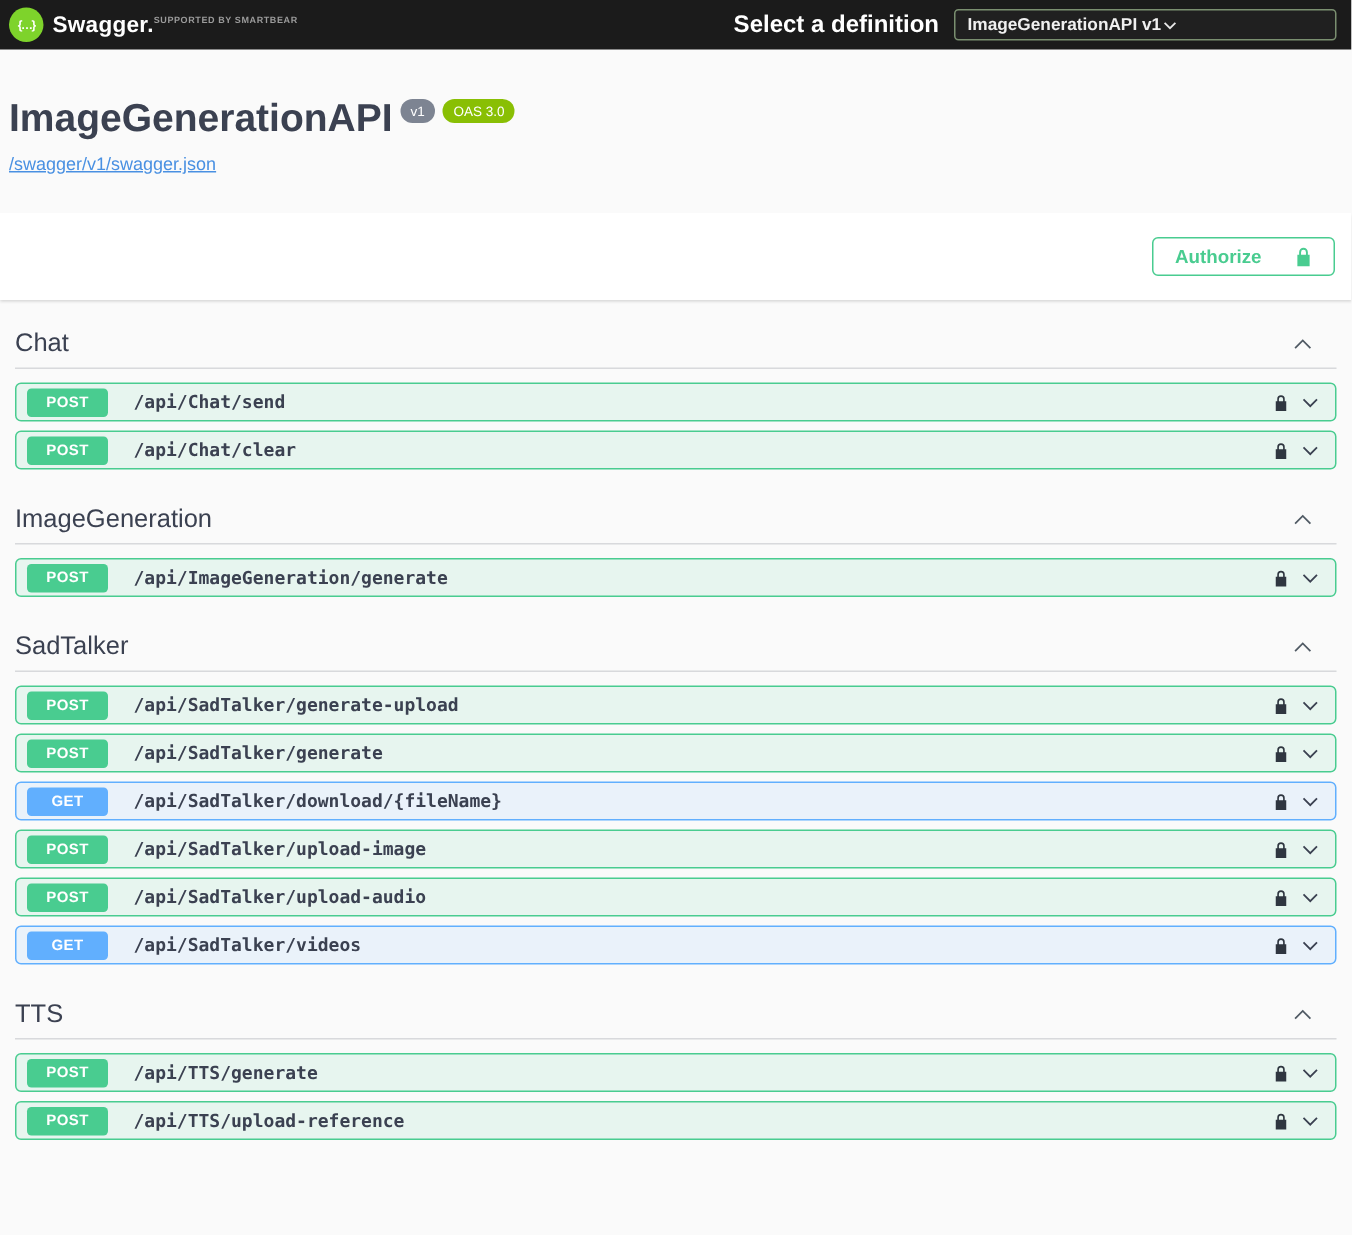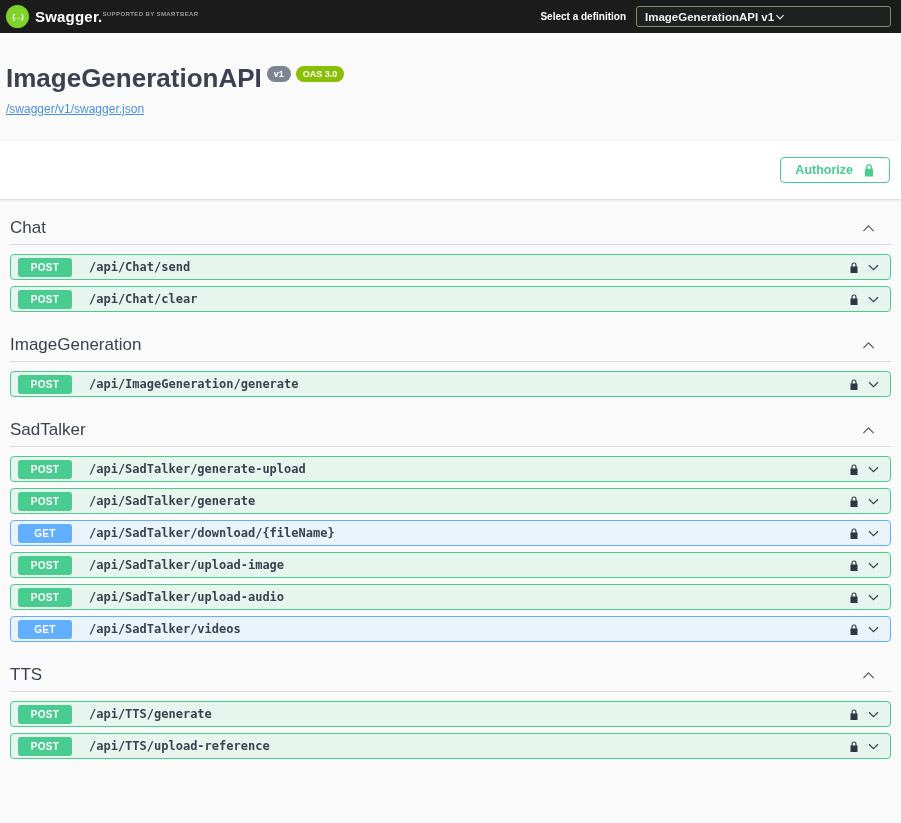--- a/index.html
+++ b/index.html
@@ -20,46 +20,46 @@
   .logo-circle {
     width:23px; height:23px; border-radius:50%;
     background:#7ed32b; color:#fff;
     display:flex; align-items:center; justify-content:center;
     font-weight:bold; font-size:8px; letter-spacing:-1px;
   }
   .brand-text { display:flex; flex-direction:row; line-height:1; }
   .brand-name { color:#ffffff; font-size:15px; font-weight:bold; letter-spacing:.2px; }
   .brand-sub { color:#9b9b9b; font-size:6px; margin-top:2px; letter-spacing:.4px; text-transform:uppercase; font-weight:bold; }
   .topbar-right { display:flex; align-items:center; gap:10px; }
-  .select-label { color:#ffffff; font-size:10px; font-weight:bold; }
+  .select-label { color:#ffffff; font-size:16px; font-weight:bold; }
   .definition-select {
     width:255px; height:21px; background:#202020;
     border:1px solid #7a8f70; border-radius:3px;
     color:#f0f0f0; font-size:11.5px; font-weight:bold;
     display:flex; align-items:center; justify-content:flex-start;
     padding:0 8px; cursor:pointer;
   }
 
   
   .info-section { padding:30px 20px 0 6px; }
   .api-title { font-size:26px; font-weight:bold; color:#3b4151; display:flex; align-items:flex-start; gap:5px; }
-  .badge { display:inline-block; font-size:9px; font-weight:bold; color:#fff; border-radius:57px; padding:3px 7px; margin-top:3px; }
+  .badge { display:inline-block; font-size:9px; font-weight:normal; color:#fff; border-radius:57px; padding:3px 7px; margin-top:3px; }
   .badge-version { background:#7d8492; }
   .badge-oas { background:#89bf04; }
   .spec-link { font-size:12px; color:#4990e2; text-decoration:underline; display:inline-block; margin-top:8px; cursor:pointer; }
   .api-description { font-size:12.5px; color:#3b4151; margin-top:18px; }
 
   
   .scheme-container {
     margin-top:24px; background:#ffffff;
     box-shadow:0 1px 2px 0 rgba(0,0,0,.15);
     padding:16px 11px; display:flex; justify-content:flex-end;
   }
   .authorize-btn {
-    display:flex; align-items:center; gap:10px;
+    display:flex; align-items:center; gap:22px;
     background:transparent; border:1px solid #49cc90; border-radius:4px;
     color:#49cc90; font-weight:bold; font-size:12.5px;
     padding:5px 14px; cursor:pointer; font-family:inherit;
   }
 
   
   .sections { padding:2px 10px 0 10px; }
   .tag-header {
     display:flex; align-items:center; justify-content:space-between;
     padding:17px 14px 6px 0;

